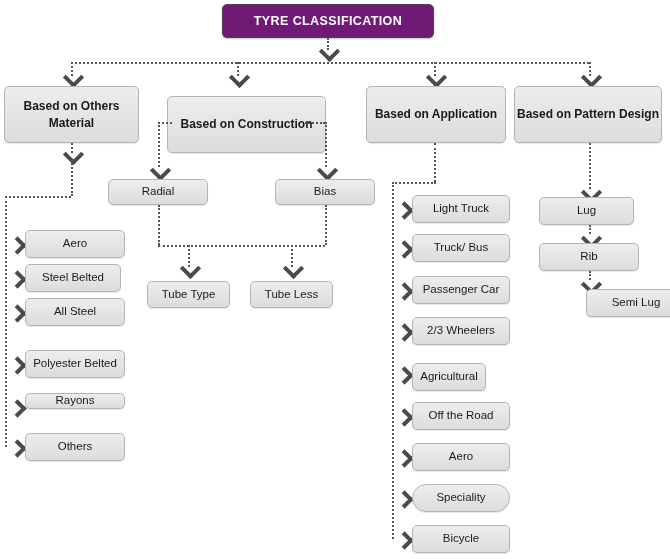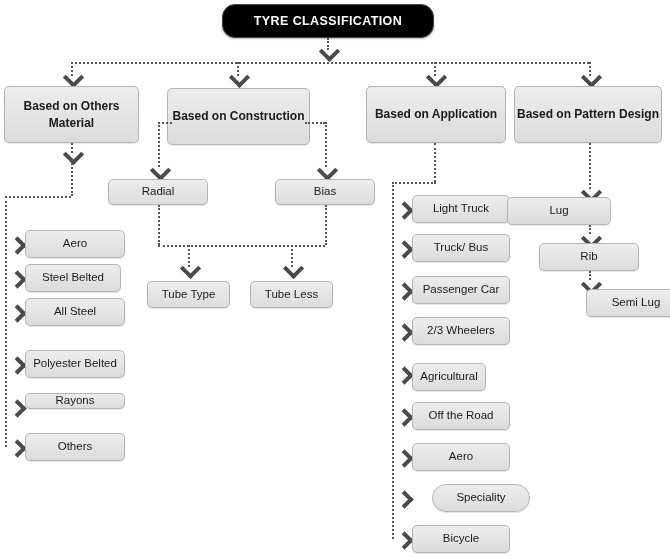--- a/index.html
+++ b/index.html
@@ -27,23 +27,23 @@
     box-shadow:0 1px 1px rgba(0,0,0,0.10);
   }
   .box.level2{
     font-weight:bold;
     font-size:12px;
   }
   .title-box{
     position:absolute;
     box-sizing:border-box;
     display:flex;align-items:center;justify-content:center;
-    background:#000000;
+    background:#701a75;
     border:1px solid #454545;
-    border-radius:13px;
+    border-radius:5px;
     color:#ffffff;
     font-weight:bold;
     font-size:12.5px;
     letter-spacing:0.4px;
     box-shadow:0 1px 2px rgba(0,0,0,0.25);
   }
   
   .vline{
     position:absolute;
     width:0;
@@ -92,21 +92,21 @@
   <div class="vline" style="left:434px;top:62px;height:14px;"></div>
   <div class="chev-d" style="left:429px;top:70px;"></div>
 
   <div class="vline" style="left:589px;top:62px;height:14px;"></div>
   <div class="chev-d" style="left:584px;top:70px;"></div>
 
   <div class="box level2" style="left:4px;top:86px;width:135px;height:57px;">
     <span>Based on Others Material</span>
   </div>
 
-  <div class="box level2" style="left:167px;top:88px;width:143px;height:57px;">
+  <div class="box level2" style="left:167px;top:96px;width:159px;height:57px;">
     <span>Based on Construction</span>
   </div>
 
   <div class="box level2" style="left:366px;top:86px;width:140px;height:57px;">
     <span>Based on Application</span>
   </div>
 
   <div class="box level2" style="left:514px;top:86px;width:148px;height:57px;">
     <span>Based on Pattern Design</span>
   </div>
@@ -214,33 +214,33 @@
   <div class="box" style="left:412px;top:402px;width:98px;height:28px;">
     <span>Off the Road</span>
   </div>
 
   <div class="chev-r" style="left:398px;top:452px;"></div>
   <div class="box" style="left:412px;top:443px;width:98px;height:28px;">
     <span>Aero</span>
   </div>
 
   <div class="chev-r" style="left:398px;top:493px;"></div>
-  <div class="box" style="left:432px;top:484px;width:98px;height:28px;border-radius:14px;">
+  <div class="box" style="left:412px;top:484px;width:98px;height:28px;border-radius:14px;">
     <span>Speciality</span>
   </div>
 
   <div class="chev-r" style="left:398px;top:534px;"></div>
   <div class="box" style="left:412px;top:525px;width:98px;height:28px;">
     <span>Bicycle</span>
   </div>
 
   <div class="vline" style="left:589px;top:143px;height:46px;"></div>
   <div class="chev-d" style="left:584px;top:185px;"></div>
 
-  <div class="box" style="left:507px;top:197px;width:104px;height:28px;">
+  <div class="box" style="left:539px;top:197px;width:95px;height:28px;">
     <span>Lug</span>
   </div>
 
   <div class="vline" style="left:589px;top:225px;height:9px;"></div>
   <div class="chev-d" style="left:584px;top:231px;"></div>
 
   <div class="box" style="left:539px;top:243px;width:100px;height:28px;">
     <span>Rib</span>
   </div>
 

